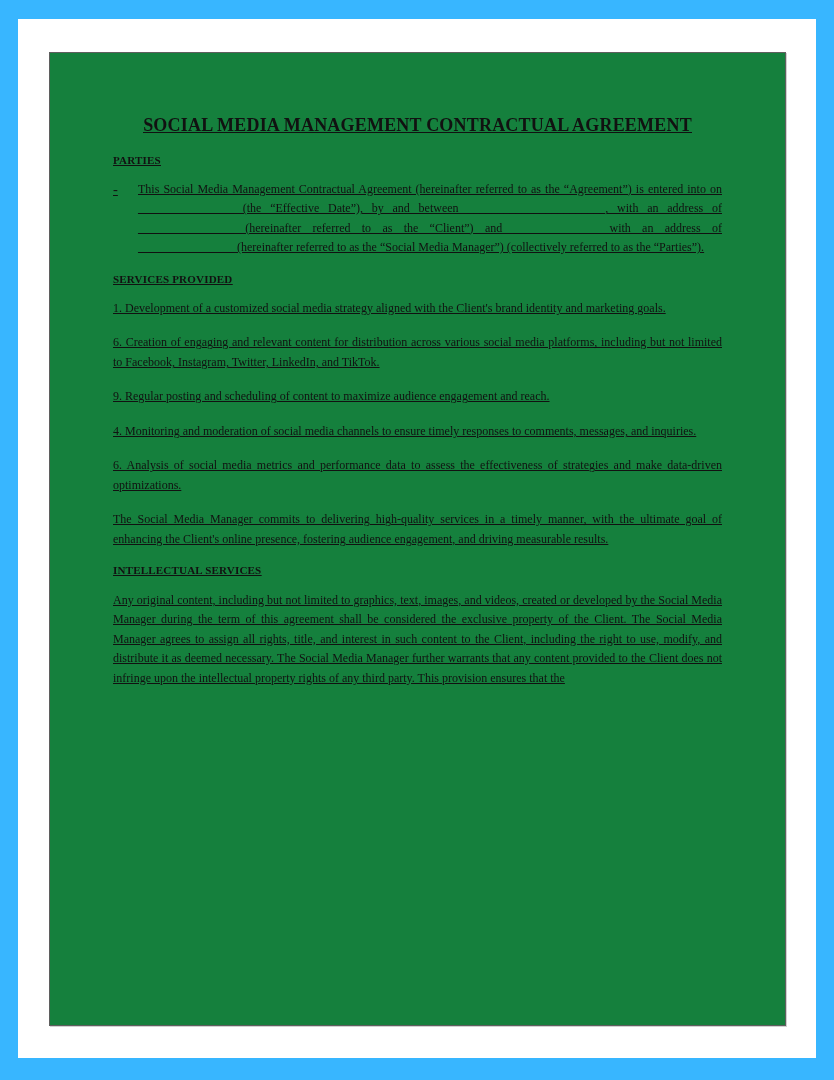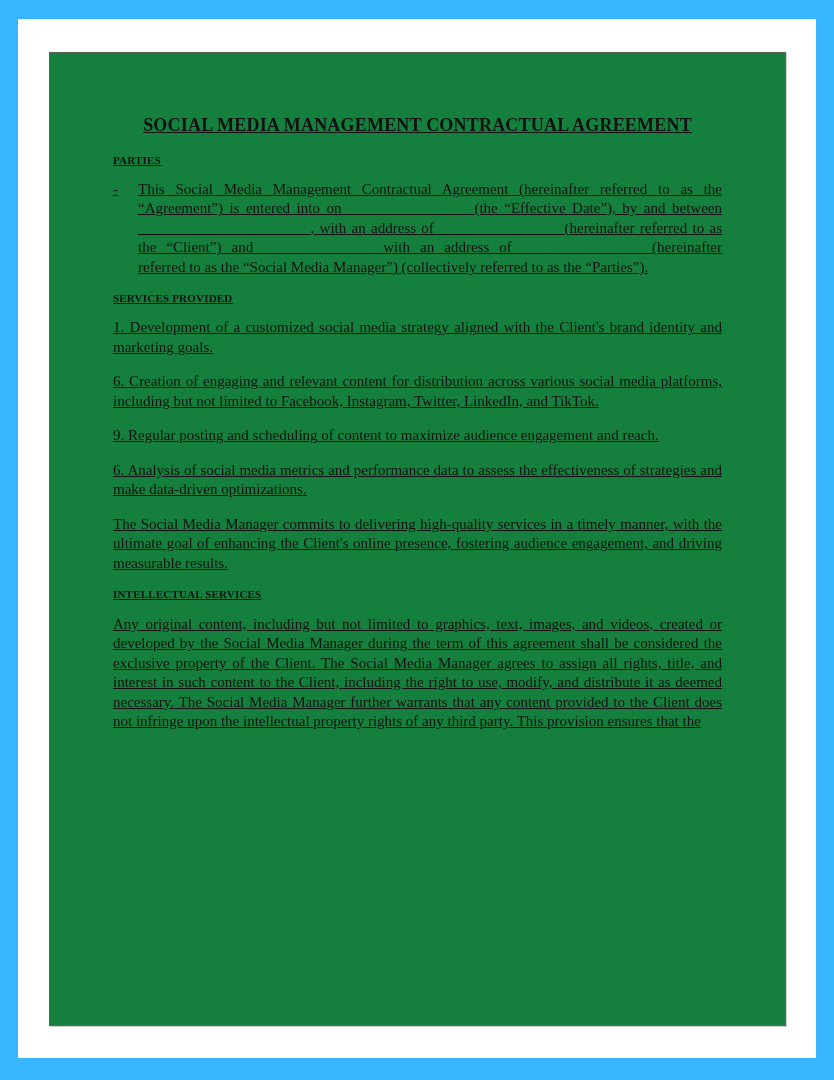--- a/index.html
+++ b/index.html
@@ -36,21 +36,21 @@
   }
   h2.section-heading {
     font-size: 11px;
     font-weight: bold;
     text-decoration: underline;
     letter-spacing: 0.2px;
     margin: 0 0 13px 0;
     line-height: 1.2;
   }
   p.body-text {
-    font-size: 15px;
+    font-size: 12px;
     line-height: 19.5px;
     text-align: justify;
     margin: 0 0 15px 0;
   }
   .bullet-row {
     display: flex;
     margin: 0 0 15px 0;
   }
   .bullet-marker {
     flex: 0 0 25px;
@@ -77,20 +77,21 @@
         <span class="bullet-marker">-</span>
         <p class="body-text">This Social Media Management Contractual Agreement (hereinafter referred to as the “Agreement”) is entered into on ________________ (the “Effective Date”), by and between _______________________, with an address of ________________ (hereinafter referred to as the “Client”) and ________________with an address of ________________ (hereinafter referred to as the “Social Media Manager”) (collectively referred to as the “Parties”).</p>
       </div>
     </section>
 
     <section>
       <h2 class="section-heading section-gap-lg">SERVICES PROVIDED</h2>
       <p class="body-text">1. Development of a customized social media strategy aligned with the Client's brand identity and marketing goals.</p>
       <p class="body-text">6. Creation of engaging and relevant content for distribution across various social media platforms, including but not limited to Facebook, Instagram, Twitter, LinkedIn, and TikTok.</p>
       <p class="body-text">9. Regular posting and scheduling of content to maximize audience engagement and reach.</p>
+      <p class="body-text">4. Monitoring and moderation of social media channels to ensure timely responses to comments, messages, and inquiries.</p>
       <p class="body-text">6. Analysis of social media metrics and performance data to assess the effectiveness of strategies and make data-driven optimizations.</p>
       <p class="body-text">The Social Media Manager commits to delivering high-quality services in a timely manner, with the ultimate goal of enhancing the Client's online presence, fostering audience engagement, and driving measurable results.</p>
     </section>
 
     <section>
       <h2 class="section-heading">INTELLECTUAL SERVICES</h2>
       <p class="body-text">Any original content, including but not limited to graphics, text, images, and videos, created or developed by the Social Media Manager during the term of this agreement shall be considered the exclusive property of the Client. The Social Media Manager agrees to assign all rights, title, and interest in such content to the Client, including the right to use, modify, and distribute it as deemed necessary. The Social Media Manager further warrants that any content provided to the Client does not infringe upon the intellectual property rights of any third party. This provision ensures that the</p>
     </section>
 
   </div>

